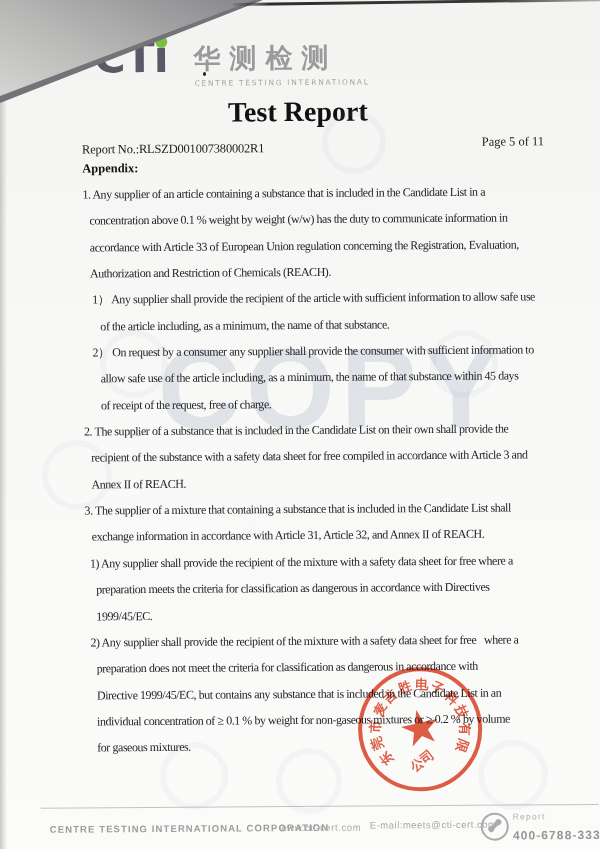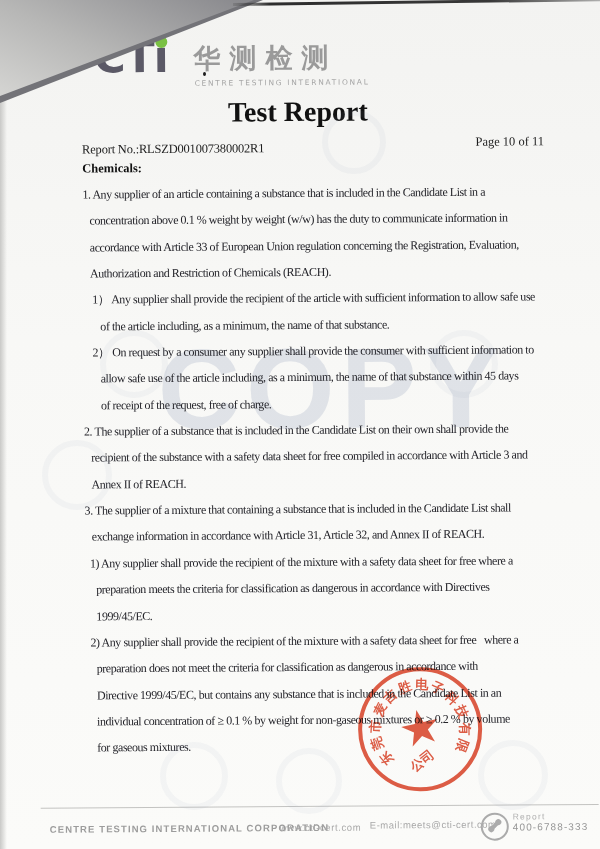--- a/index.html
+++ b/index.html
@@ -64,21 +64,21 @@
   .footer{position:absolute;left:0;right:0;top:812px;height:37px;z-index:2;
     font-family:"Liberation Sans",sans-serif;color:var(--footer-gray,#a0a0a0);}
   .f-company{position:absolute;left:47px;top:10px;font-size:9.5px;letter-spacing:1.1px;font-weight:bold;color:#9c9c9c;white-space:nowrap;}
   .f-web{position:absolute;left:277px;top:10px;font-size:9.5px;letter-spacing:.6px;color:#a8a8a8;}
   .f-mail{position:absolute;left:367px;top:8px;font-size:9.5px;letter-spacing:.5px;color:#a8a8a8;}
   .f-phone{position:absolute;left:478px;top:2px;width:24px;height:24px;border:2px solid #ababab;border-radius:50%;}
   .f-phone .bar{position:absolute;left:5px;top:9px;width:14px;height:4px;border-radius:3px;background:#ababab;transform:rotate(-45deg);}
   .f-phone .bar:before{content:"";position:absolute;left:-1px;top:-1px;width:6px;height:6px;border-radius:50%;background:#ababab;}
   .f-phone .bar:after{content:"";position:absolute;right:-1px;top:-1px;width:6px;height:6px;border-radius:50%;background:#ababab;}
   .f-hotline{position:absolute;left:510px;top:1px;font-size:8.5px;letter-spacing:1.2px;color:#b0b0b0;}
-  .f-number{position:absolute;left:510px;top:11px;font-size:10px;letter-spacing:1.1px;font-weight:normal;color:#969696;white-space:nowrap;}
+  .f-number{position:absolute;left:510px;top:18px;font-size:12px;letter-spacing:1.1px;font-weight:bold;color:#969696;white-space:nowrap;}
 </style>
 </head>
 <body>
 
 <div class="page">
 
   <div class="pat" style="left:322px;top:110px;width:52px;height:52px;"></div>
   <div class="pat" style="left:42px;top:440px;width:58px;height:58px;"></div>
   <div class="pat" style="left:100px;top:330px;width:56px;height:56px;"></div>
   <div class="pat" style="left:160px;top:742px;width:56px;height:56px;"></div>
@@ -90,22 +90,22 @@
 
     <div class="logo">
       <div class="logo-cti">CTi</div>
       <div class="logo-dot"></div>
       <div class="logo-cn">华测检测</div>
       <div class="logo-sub">CENTRE TESTING INTERNATIONAL</div>
     </div>
 
     <div class="title">Test Report</div>
     <div class="report-no">Report No.:RLSZD001007380002R1</div>
-    <div class="page-ind">Page 10 of 11</div>
-    <div class="appendix">Chemicals:</div>
+    <div class="page-ind">Page 5 of 11</div>
+    <div class="appendix">Appendix:</div>
 
     <div class="copy-wm">COPY</div>
 
     <div class="body-lines">
         <div class="line l0">1. Any supplier of an article containing a substance that is included in the Candidate List in a</div>
         <div class="line l1">concentration above 0.1 % weight by weight (w/w) has the duty to communicate information in</div>
         <div class="line l1">accordance with Article 33 of European Union regulation concerning the Registration, Evaluation,</div>
         <div class="line l1">Authorization and Restriction of Chemicals (REACH).</div>
         <div class="line s0">1） Any supplier shall provide the recipient of the article with sufficient information to allow safe use</div>
         <div class="line s1">of the article including, as a minimum, the name of that substance.</div>

